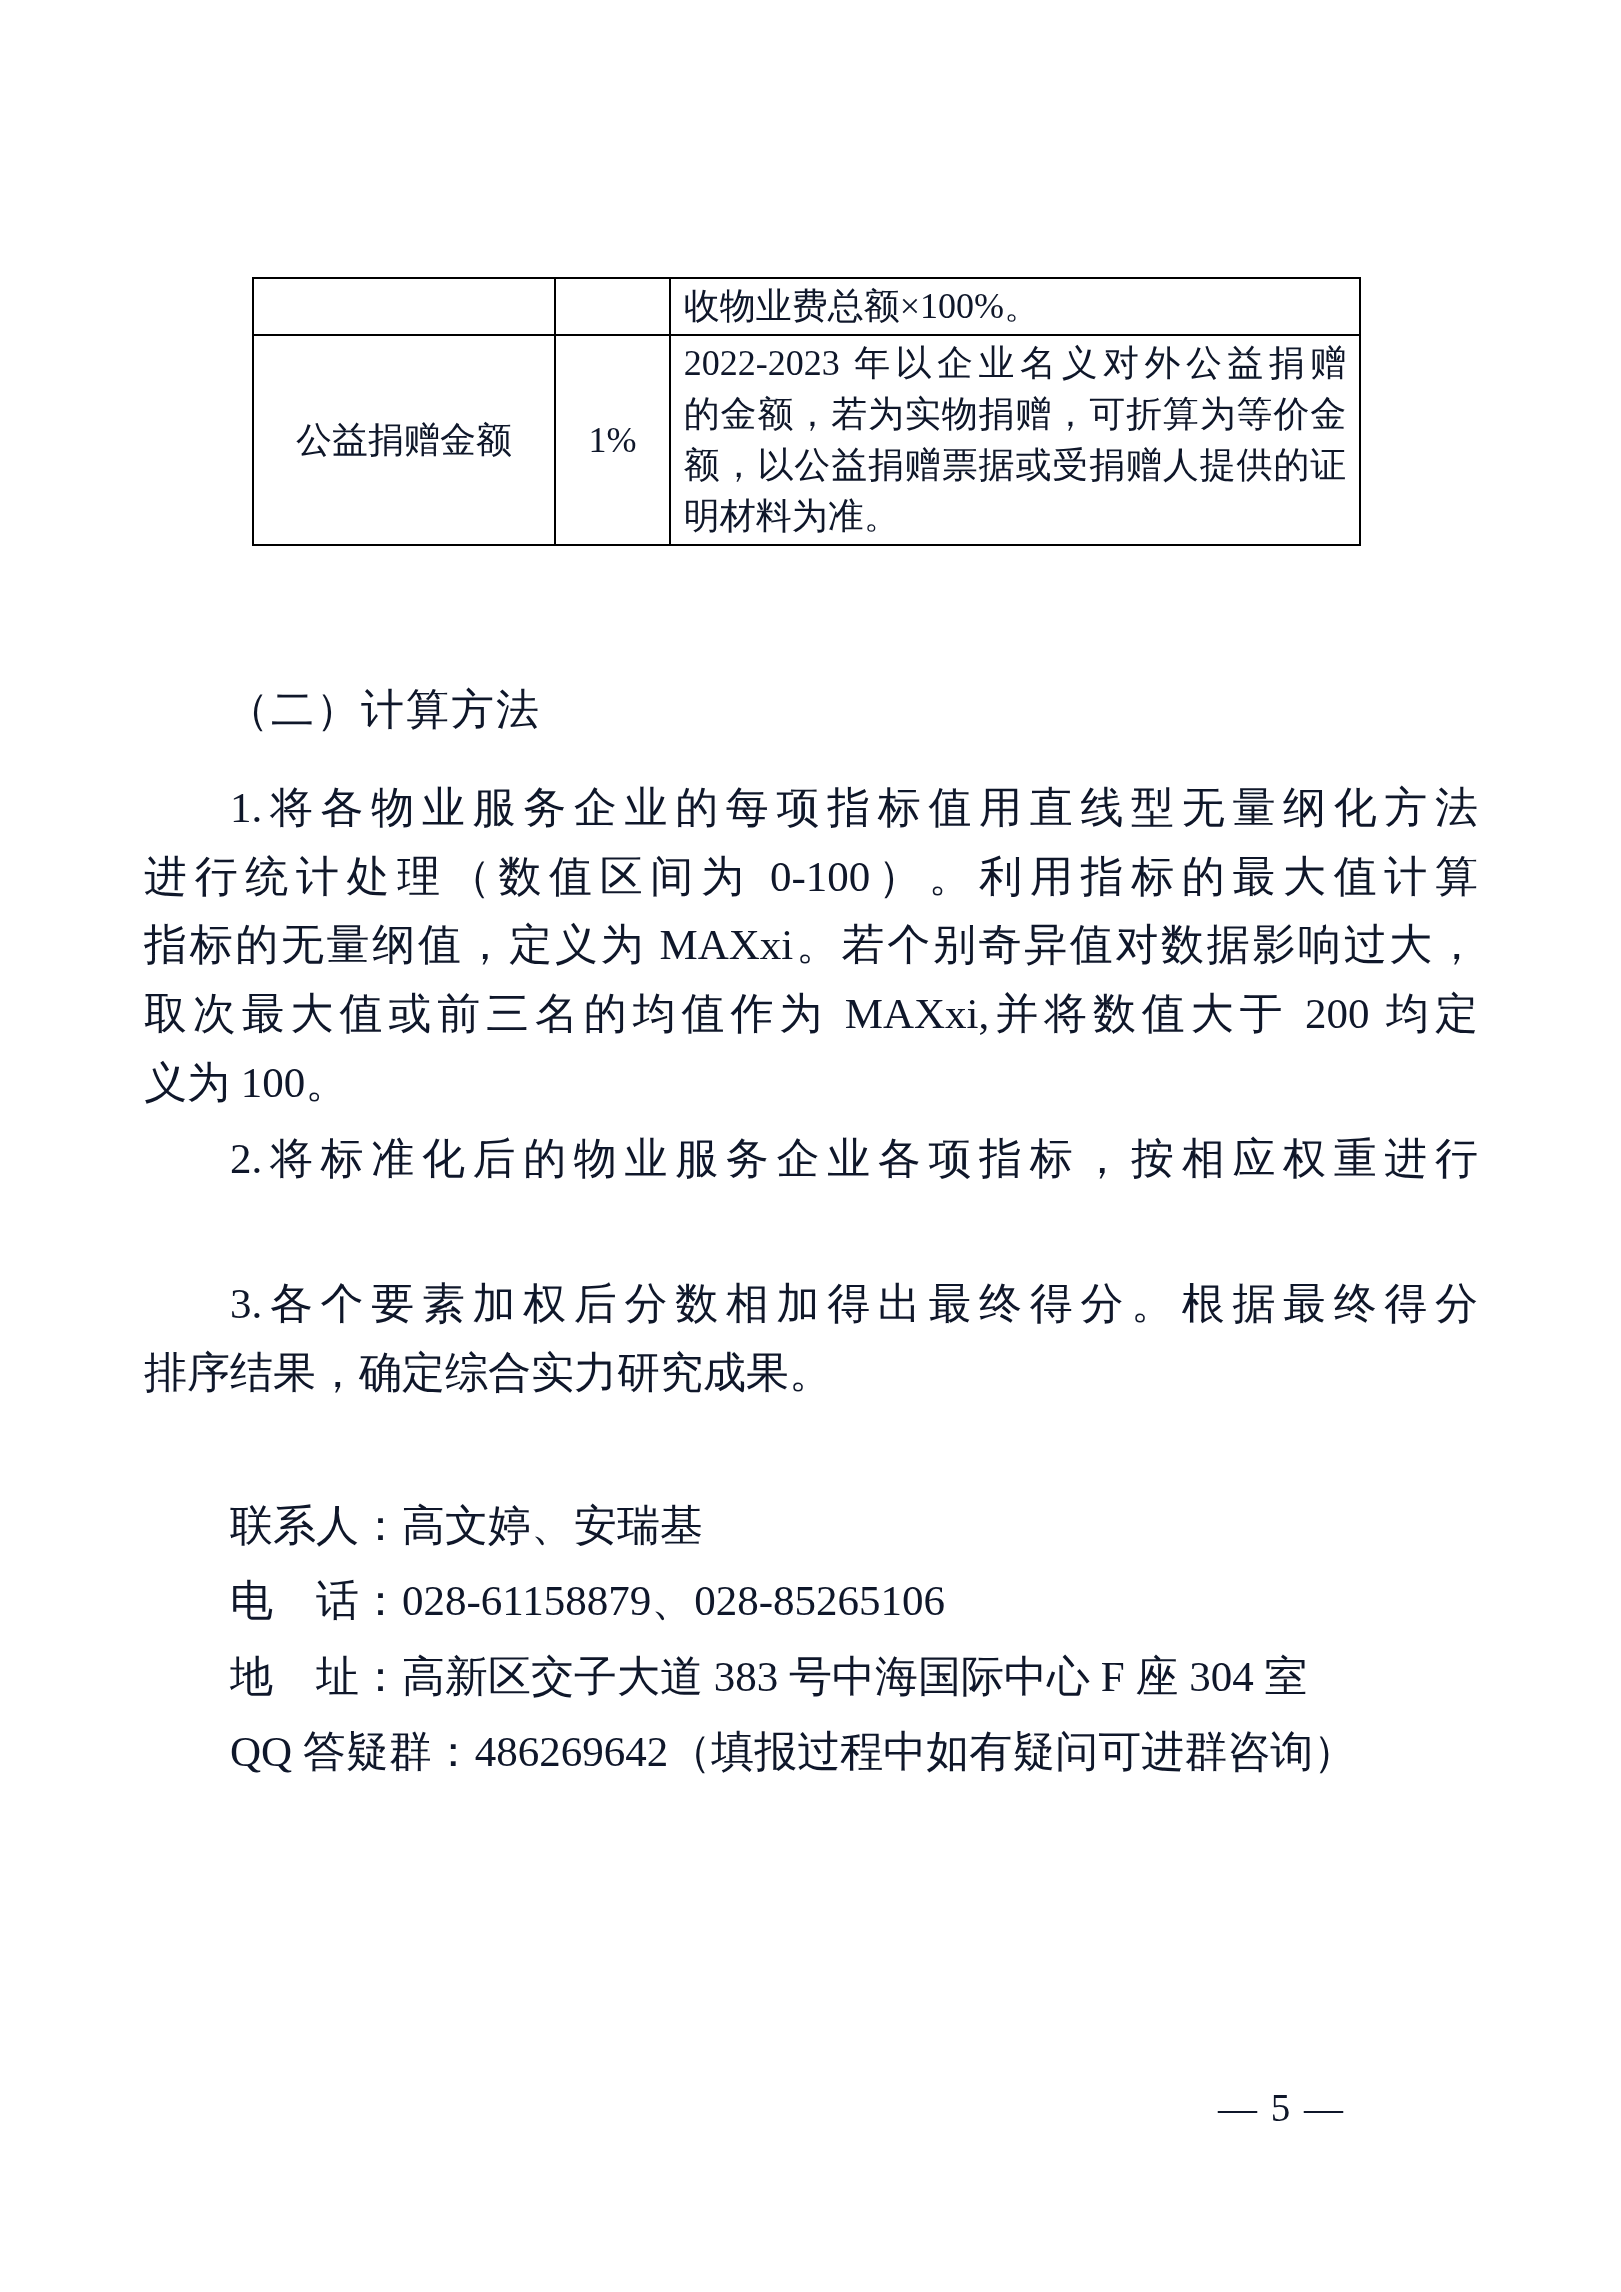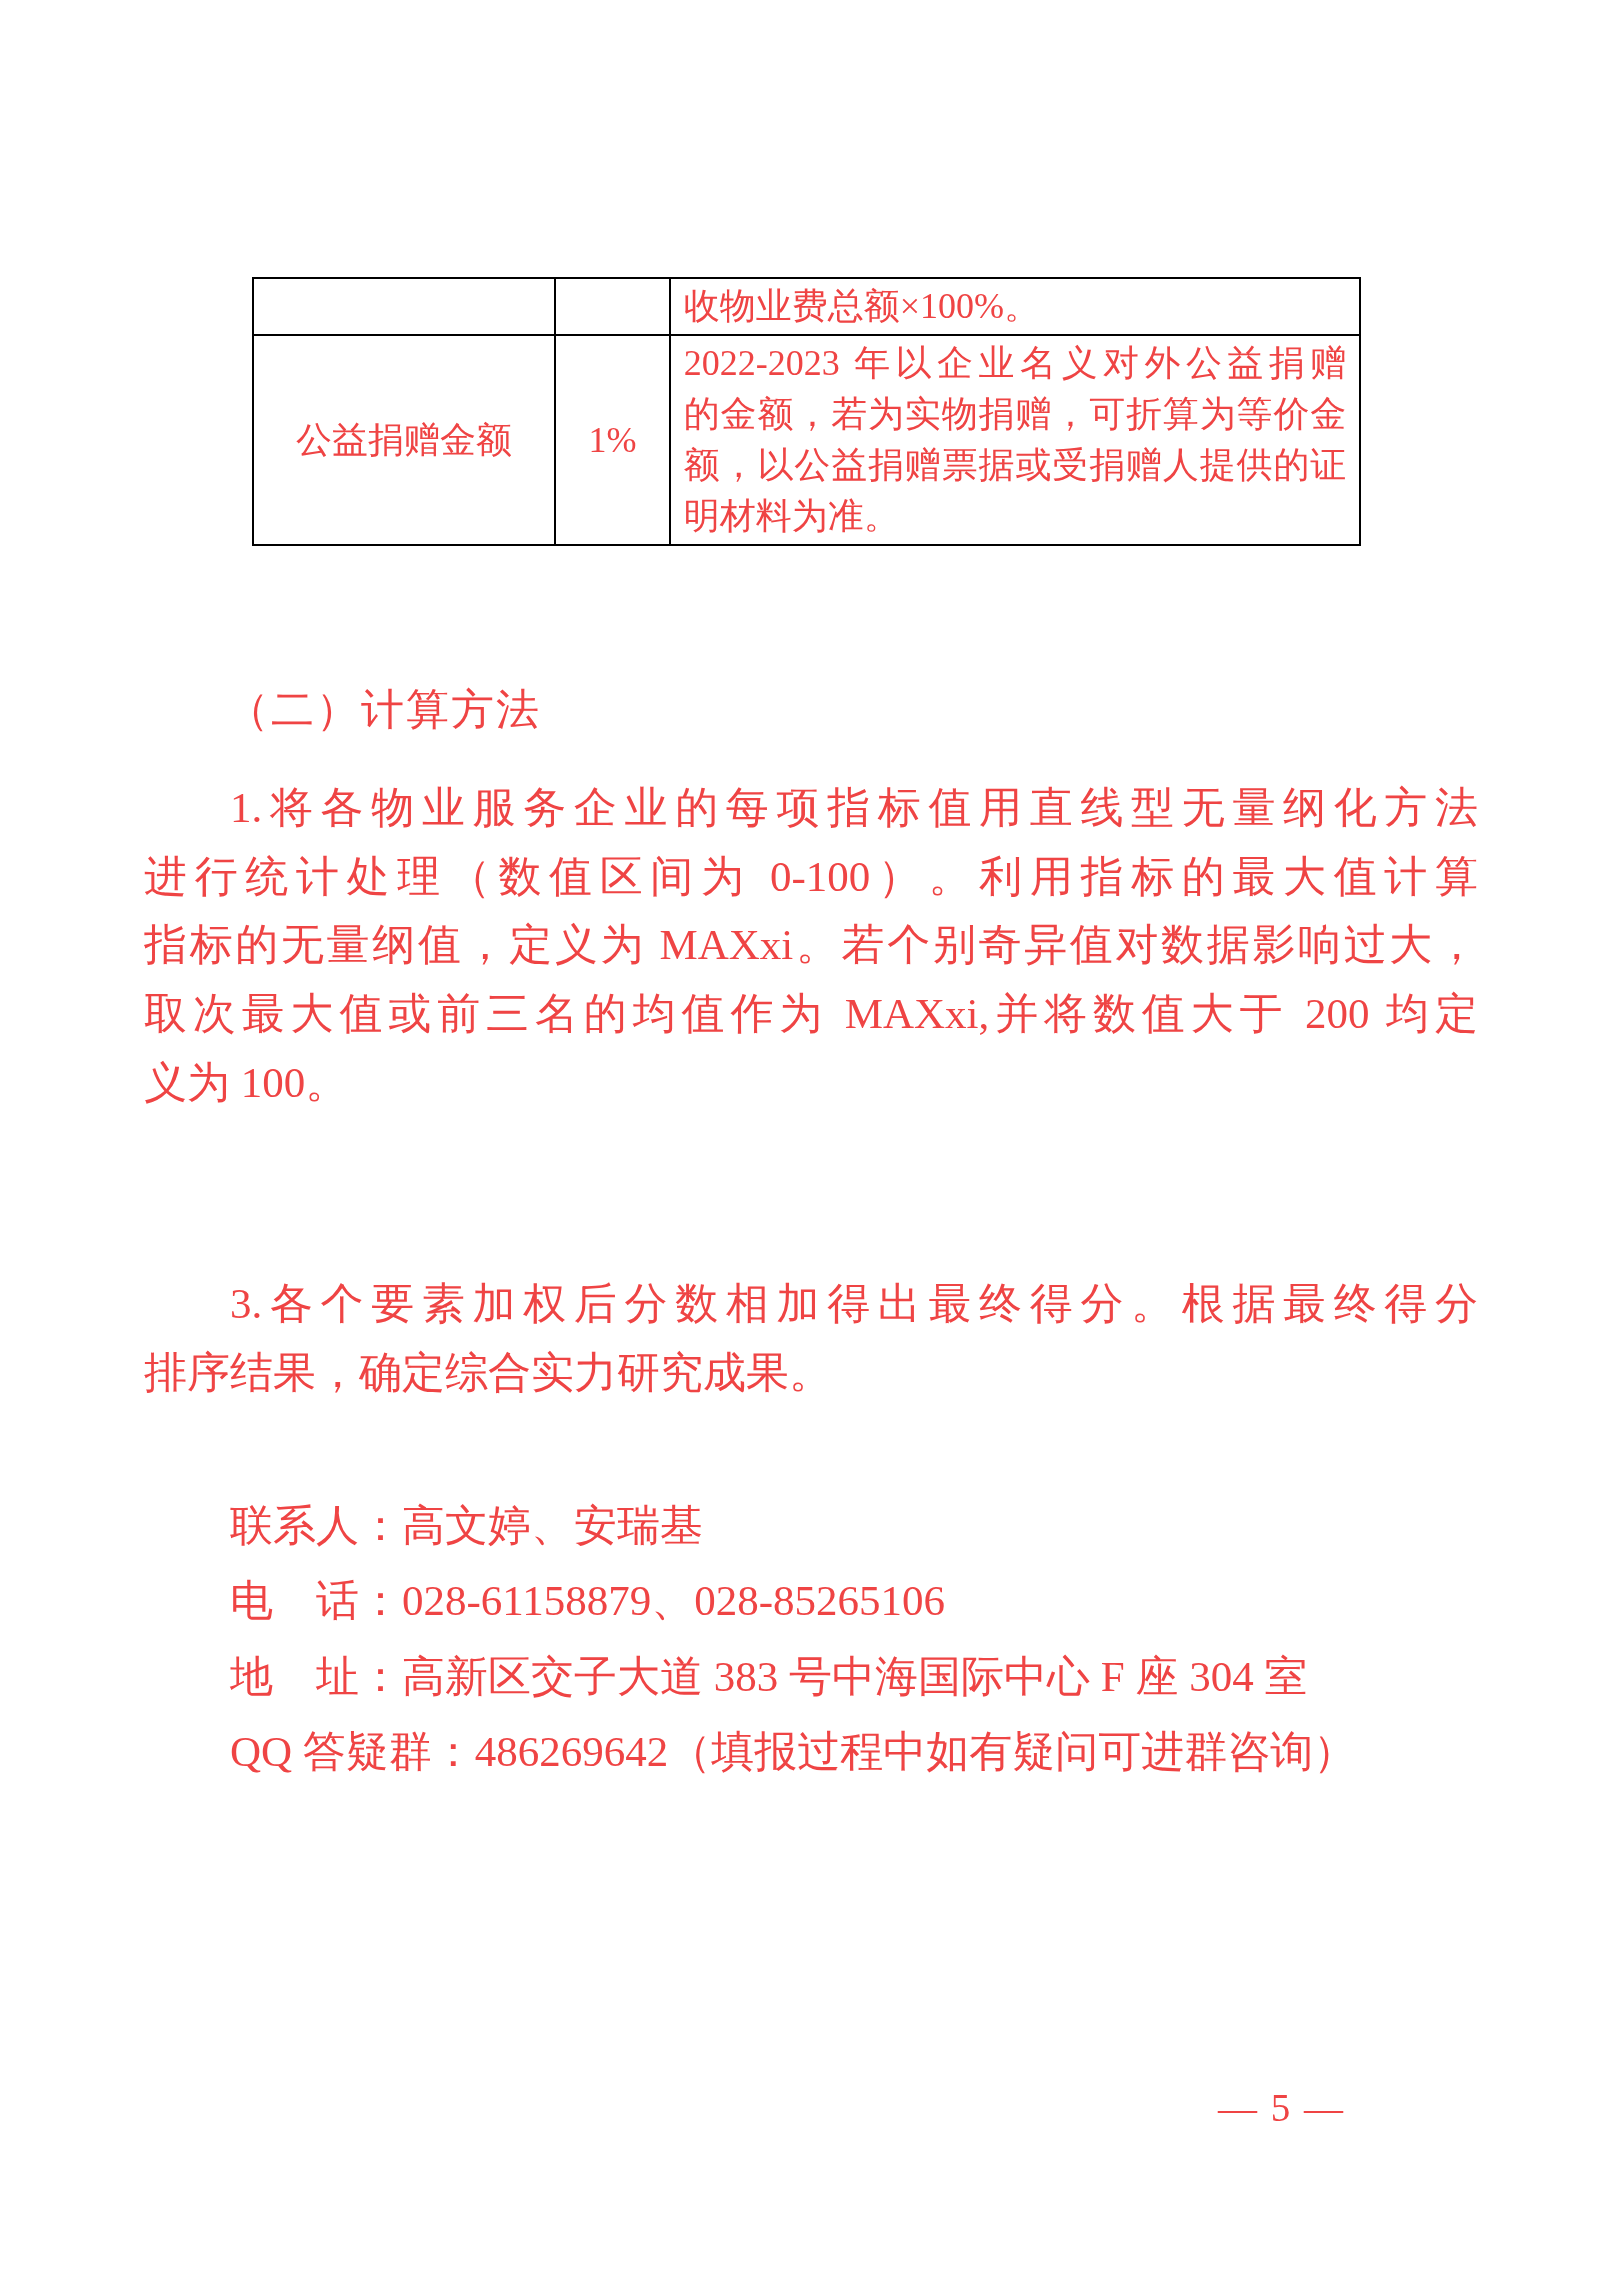--- a/index.html
+++ b/index.html
@@ -1,21 +1,21 @@
 <!DOCTYPE html>
 <html><head>
 <meta charset="utf-8">
 <style>
   html,body{margin:0;padding:0;background:#ffffff;}
   .page{
     position:relative;
     width:1621px;
     height:2293px;
     background:#ffffff;
-    color:#ef4444;
+    color:#0f172a;
     font-family:"Liberation Serif","DejaVu Serif",serif;
     overflow:hidden;
   }
 
   
   .doc-table{
     position:absolute;
     left:252px;
     top:277px;
     width:1107px;
@@ -109,20 +109,21 @@
     </table>
 
   <div class="calc-heading">（二）计算方法</div>
 
   <div class="bline just ind" style="top:779px">1.将各物业服务企业的每项指标值用直线型无量纲化方法</div>
   <div class="bline just" style="top:848px">进行统计处理（数值区间为 0-100）。利用指标的最大值计算</div>
   <div class="bline just" style="top:916px">指标的无量纲值，定义为 MAXxi。若个别奇异值对数据影响过大，</div>
   <div class="bline just" style="top:985px">取次最大值或前三名的均值作为 MAXxi,并将数值大于 200 均定</div>
   <div class="bline" style="top:1054px">义为 100。</div>
 
+  <div class="bline just ind" style="top:1130px">2.将标准化后的物业服务企业各项指标，按相应权重进行</div>
 
   <div class="bline just ind" style="top:1275px">3.各个要素加权后分数相加得出最终得分。根据最终得分</div>
   <div class="bline" style="top:1344px">排序结果，确定综合实力研究成果。</div>
 
 
   <div class="bline ind" style="top:1497px">联系人：高文婷、安瑞基</div>
   <div class="bline ind" style="top:1572px">电　话：028-61158879、028-85265106</div>
   <div class="bline ind" style="top:1648px">地　址：高新区交子大道 383 号中海国际中心 F 座 304 室</div>
   <div class="bline ind" style="top:1723px">QQ 答疑群：486269642（填报过程中如有疑问可进群咨询）</div>
 

